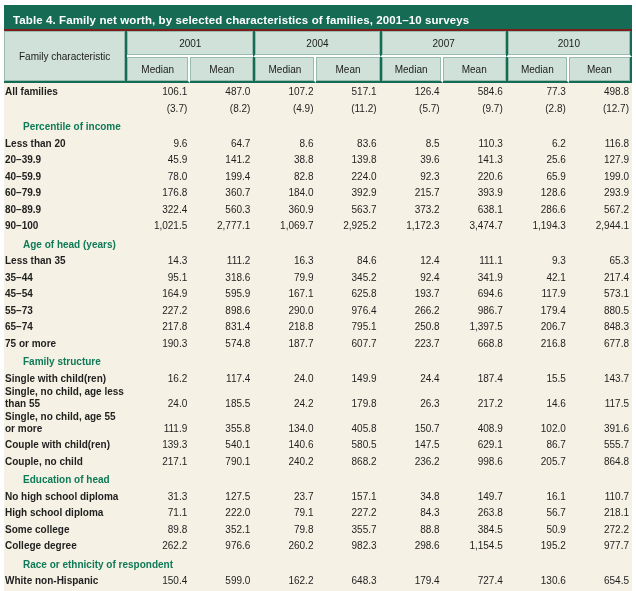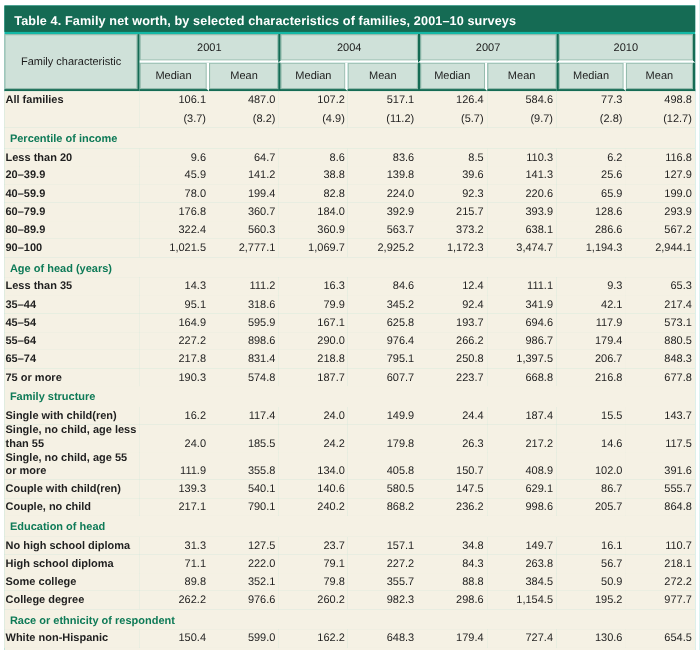--- a/index.html
+++ b/index.html
@@ -7,41 +7,41 @@
     --hdr-cell:#cfe1d9;
     --hairline:#96bcae;
     --cream:#f5f1e4;
     --rule:#2e8b6d;
     --section:#0e7a57;
     --ink:#1f1f1f;
   }
   *{margin:0;padding:0;box-sizing:content-box;}
   html,body{width:636px;height:591px;background:#ffffff;overflow:hidden;
     font-family:"Liberation Sans","DejaVu Sans",sans-serif;color:var(--ink);}
-  .container{width:628px;margin:5px 4px 0 4px;display:flex;flex-direction:column;height:586px;background:#14b8a6;}
+  .container{width:628px;margin:5px 4px 0 4px;display:flex;flex-direction:column;height:586px;background:#7f1d1d;}
   .banner{background:var(--dk);height:46px;padding:0 9px;margin-bottom:2px;}
   .banner .title{color:#ffffff;font-weight:bold;font-size:11.5px;padding-top:9px;letter-spacing:.1px;}
   .banner .subtitle{color:#ffffff;font-weight:bold;font-size:9.5px;padding-top:5px;}
   table{border-collapse:separate;border-spacing:0;table-layout:fixed;width:628px;}
   thead th{background:var(--hdr-cell);font-size:10px;font-weight:normal;color:#1c1c1c;
     box-shadow:inset 0 0 0 1px var(--hairline);}
   th.rowhead{border-right:2px solid var(--dk);border-bottom:2px solid var(--dk);
     vertical-align:middle;text-align:center;font-size:10px;}
   th.year{height:24px;border-bottom:2px solid #ffffff;text-align:center;}
   th.year.gsep{border-left:2px solid var(--dk);}
   th.stat{height:24px;border-bottom:2px solid var(--dk);text-align:center;}
   th.stat.gsep{border-left:2px solid var(--dk);}
   th.stat.median{border-right:2px solid #ffffff;}
   th.edge-r{border-right:2px solid var(--dk);}
   tbody{background:var(--cream);}
   tbody td{font-size:10px;line-height:11.5px;height:14.5px;vertical-align:bottom;
     padding:0 0 2px 0;background:var(--cream);}
   td.rowlabel{padding-left:1px;padding-right:2px;font-weight:bold;}
   td.num{text-align:right;padding-right:3px;font-variant-numeric:tabular-nums;}
-  td.section{color:var(--section);font-weight:bold;padding-left:5px;padding-top:2px;}
+  td.section{color:var(--section);font-weight:bold;padding-left:19px;padding-top:2px;}
   .body-pad{height:4px;background:var(--cream);width:628px;}
 </style>
 </head>
 <body>
 
 <div class="container">
   <div class="banner">
     <div class="title">Table 4. Family net worth, by selected characteristics of families, 2001–10 surveys</div>
   </div>
 
@@ -198,21 +198,21 @@
           <td class="num">164.9</td>
           <td class="num">595.9</td>
           <td class="num">167.1</td>
           <td class="num">625.8</td>
           <td class="num">193.7</td>
           <td class="num">694.6</td>
           <td class="num">117.9</td>
           <td class="num">573.1</td>
         </tr>
         <tr>
-          <td class="rowlabel">55–64</td>
+          <td class="rowlabel">55–73</td>
           <td class="num">227.2</td>
           <td class="num">898.6</td>
           <td class="num">290.0</td>
           <td class="num">976.4</td>
           <td class="num">266.2</td>
           <td class="num">986.7</td>
           <td class="num">179.4</td>
           <td class="num">880.5</td>
         </tr>
         <tr>

